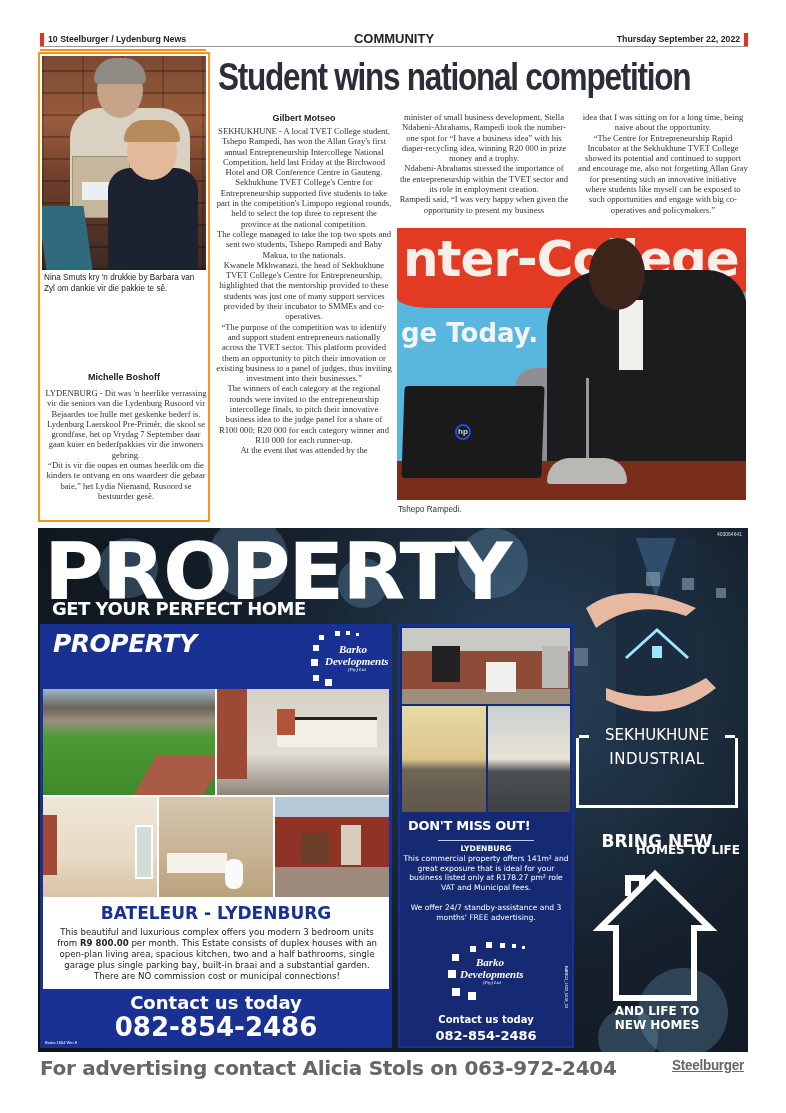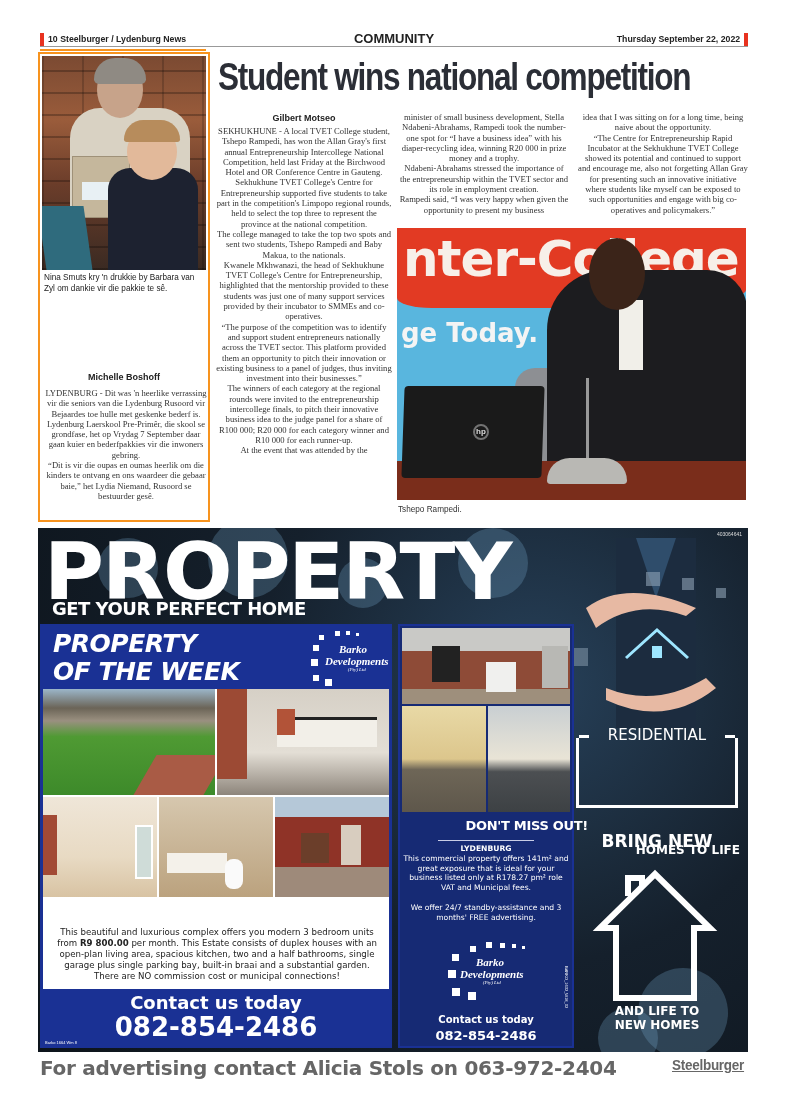--- a/index.html
+++ b/index.html
@@ -43,21 +43,21 @@
 
   .photo2{left:397px;top:228px;width:349px;height:272px;overflow:hidden;background:#59b6de}
   .red-band{position:absolute;left:0;top:0;width:100%;height:80px;background:#e23a23;border-radius:0 0 40% 10%/0 0 18px 10px}
   .banner-txt1{position:absolute;left:6px;top:2px;font:bold 50px "DejaVu Sans",sans-serif;color:#f7efe8;letter-spacing:-1px}
   .banner-txt2{position:absolute;left:4px;top:90px;font:bold 26px "DejaVu Sans",sans-serif;color:#f4f4f4}
   .man-body{position:absolute;left:150px;top:42px;width:200px;height:200px;background:#1c1c1f;border-radius:60px 40px 0 0}
   .man-head{position:absolute;left:192px;top:10px;width:56px;height:72px;border-radius:50%;background:#3b2419}
   .shirt{position:absolute;left:222px;top:72px;width:24px;height:70px;background:#f1efe9}
   .chair{position:absolute;left:118px;top:140px;width:100px;height:100px;background:#8d8f93;border-radius:20px}
   .laptop{position:absolute;left:6px;top:158px;width:140px;height:92px;background:#1a1a1a;border-radius:4px;transform:skewX(-2deg)}
-  .hp{position:absolute;left:76px;top:196px;width:16px;height:16px;border-radius:50%;border:2px solid #737373;color:#ddd;font:bold 8px "Liberation Sans",sans-serif;text-align:center;line-height:12px}
+  .hp{position:absolute;left:58px;top:196px;width:16px;height:16px;border-radius:50%;border:2px solid #1d4ed8;color:#ddd;font:bold 8px "Liberation Sans",sans-serif;text-align:center;line-height:12px}
   .desk{position:absolute;left:0;top:233px;width:100%;height:40px;background:#7a2d1b}
   .mic-base{position:absolute;left:150px;top:230px;width:80px;height:26px;border-radius:40px 40px 6px 6px;background:#b9b8b4}
   .mic-stem{position:absolute;left:189px;top:150px;width:3px;height:84px;background:#999}
   .cap2{left:398px;top:505px;font:8.2px "Liberation Sans",sans-serif;color:#333}
 
   
   .ad{left:38px;top:528px;width:710px;height:524px;overflow:hidden;
      background:radial-gradient(circle at 70% 30%,#27415a 0%,#15202c 45%,#0d141b 100%)}
   .bokeh{position:absolute;border-radius:50%;background:rgba(120,170,205,.28)}
   .ad-id{position:absolute;right:6px;top:3px;font:5px "Liberation Sans",sans-serif;color:#ddd}
@@ -73,21 +73,21 @@
   .ph{position:absolute;overflow:hidden}
   .pow-name{position:absolute;left:0;top:276px;width:100%;text-align:center;font:bold 17px "DejaVu Sans",sans-serif;color:#1a3194}
   .pow-desc{position:absolute;left:6px;top:300px;width:336px;text-align:center;font:8.6px/11px "DejaVu Sans",sans-serif;color:#222}
   .pow-foot{position:absolute;left:0;top:362px;width:100%;height:58px;background:#1a3194;text-align:center}
   .pow-cta{display:block;font:bold 18px/20px "DejaVu Sans",sans-serif;color:#fff;margin-top:4px}
   .pow-phone{display:block;font:bold 26px/28px "DejaVu Sans",sans-serif;color:#fff}
   .pow-code{position:absolute;left:2px;bottom:2px;font:4px "Liberation Sans",sans-serif;color:#fff}
 
   .com{position:absolute;left:360px;top:96px;width:176px;height:424px;background:#162a74;border:2px solid #1a3194}
   .com-photos{position:absolute;left:2px;top:2px;width:168px;height:185px}
-  .com-title{position:absolute;left:16px;top:192px;width:100%;text-align:right;font:900 13px "DejaVu Sans",sans-serif;color:#fff;letter-spacing:-.3px}
+  .com-title{position:absolute;left:8px;top:192px;width:100%;text-align:left;font:900 13px "DejaVu Sans",sans-serif;color:#fff;letter-spacing:-.3px}
   .com-rule{position:absolute;left:38px;top:214px;width:96px;height:1px;background:#c8cde6}
   .com-txt{position:absolute;left:2px;top:218px;width:168px;text-align:center;font:7.6px/9.8px "DejaVu Sans",sans-serif;color:#fff}
   .com-txt b{font-weight:bold}
   .com-cta{position:absolute;left:0;top:388px;width:100%;text-align:center;font:bold 10px "DejaVu Sans",sans-serif;color:#fff}
   .com-phone{position:absolute;left:0;top:402px;width:100%;text-align:center;font:bold 13px "DejaVu Sans",sans-serif;color:#fff}
   .com-code{position:absolute;right:3px;top:340px;font:4px "Liberation Sans",sans-serif;color:#fff;writing-mode:vertical-rl}
 
   .hands{position:absolute;left:528px;top:10px;width:182px;height:190px}
   .cats{position:absolute;left:538px;top:210px;width:162px;height:70px;border:3px solid #fff;border-top:none}
   .cats-top-l{position:absolute;left:0;top:-3px;width:10px;height:3px;background:#fff}
@@ -188,21 +188,20 @@
     <rect x="80" y="34" width="14" height="14" fill="#8da2b4" opacity=".6"></rect>
     <rect x="116" y="40" width="12" height="12" fill="#8da2b4" opacity=".6"></rect>
     <rect x="150" y="50" width="10" height="10" fill="#8da2b4" opacity=".6"></rect>
     <rect x="4" y="110" width="18" height="18" fill="#8da2b4" opacity=".5"></rect>
   </svg>
 
   <div class="pow">
     <div class="pow-head">
       <div class="pow-title">
         <div>PROPERTY</div>
-        <div>OF THE WEEK</div>
       </div>
       <div class="sq" style="left:276px;top:8px;width:5px;height:5px"></div>
       <div class="sq" style="left:292px;top:4px;width:5px;height:5px"></div>
       <div class="sq" style="left:303px;top:4px;width:4px;height:4px"></div>
       <div class="sq" style="left:313px;top:6px;width:3px;height:3px"></div>
       <div class="sq" style="left:270px;top:18px;width:6px;height:6px"></div>
       <div class="sq" style="left:268px;top:32px;width:7px;height:7px"></div>
       <div class="sq" style="left:270px;top:48px;width:6px;height:6px"></div>
       <div class="sq" style="left:282px;top:52px;width:7px;height:7px"></div>
       <div class="barko" style="left:282px;top:16px">
@@ -226,20 +225,21 @@
       </div>
       <div class="ph" style="left:116px;top:108px;width:114px;height:100px;background:linear-gradient(180deg,#d6c7ae 0,#bba27e 100%)">
         <div style="position:absolute;left:8px;top:56px;width:60px;height:20px;background:#f4f1ea"></div>
         <div style="position:absolute;left:66px;top:62px;width:18px;height:30px;background:#fafafa;border-radius:8px"></div>
       </div>
       <div class="ph" style="left:232px;top:108px;width:114px;height:100px;background:linear-gradient(180deg,#b5c8d8 0,#b5c8d8 20%,#8f3327 20%,#8f3327 70%,#9e8a7a 70%)">
         <div style="position:absolute;left:26px;top:36px;width:28px;height:30px;background:#6b3e2a"></div>
         <div style="position:absolute;left:66px;top:28px;width:20px;height:40px;background:#d8cdbf"></div>
       </div>
     </div>
+    <div class="pow-name">BATELEUR - LYDENBURG</div>
     <div class="pow-desc">
       <span>This beautiful and luxurious complex offers you modern 3 bedroom units from</span>
       <b>R9 800.00</b><span> per month. This Estate consists of duplex houses with an open-plan living area, spacious kitchen, two and a half bathrooms, single garage plus single parking bay, built-in braai and a substantial garden.</span><br>
       <span>There are NO commission cost or municipal connections!</span>
     </div>
     <div class="pow-foot">
       <span class="pow-cta">Contact us today</span>
       <span class="pow-phone">082-854-2486</span>
       <span class="pow-code">Barko 1664 Wm 8</span>
     </div>
@@ -277,21 +277,22 @@
       <small>(Pty) Ltd</small>
     </div>
     <div class="com-code">BARKO_1632_W18_02</div>
     <div class="com-cta">Contact us today</div>
     <div class="com-phone">082-854-2486</div>
   </div>
 
   <div class="cats">
     <div class="cats-top-l"></div>
       <div class="cats-top-r"></div>
-    <div class="cat-first"><span>RESIDENTIAL</span></div>
+    <div class="cat-first"><span>SEKHUKHUNE</span></div>
+    <span class="cat-line" style="margin-top:10px">INDUSTRIAL</span>
   </div>
   <div class="bring1">BRING NEW</div>
   <div class="bring2">HOMES TO LIFE</div>
   <svg class="house" viewBox="0 0 130 140">
     <path d="M10 60 L65 6 L120 60 L104 60 L104 130 L26 130 L26 60 Z M38 28 L38 10 L52 10 L52 20" fill="none" stroke="#fff" stroke-width="6" stroke-linejoin="miter"></path>
   </svg>
   <div class="life">
     <div>AND LIFE TO</div>
     <div>NEW HOMES</div>
   </div>

